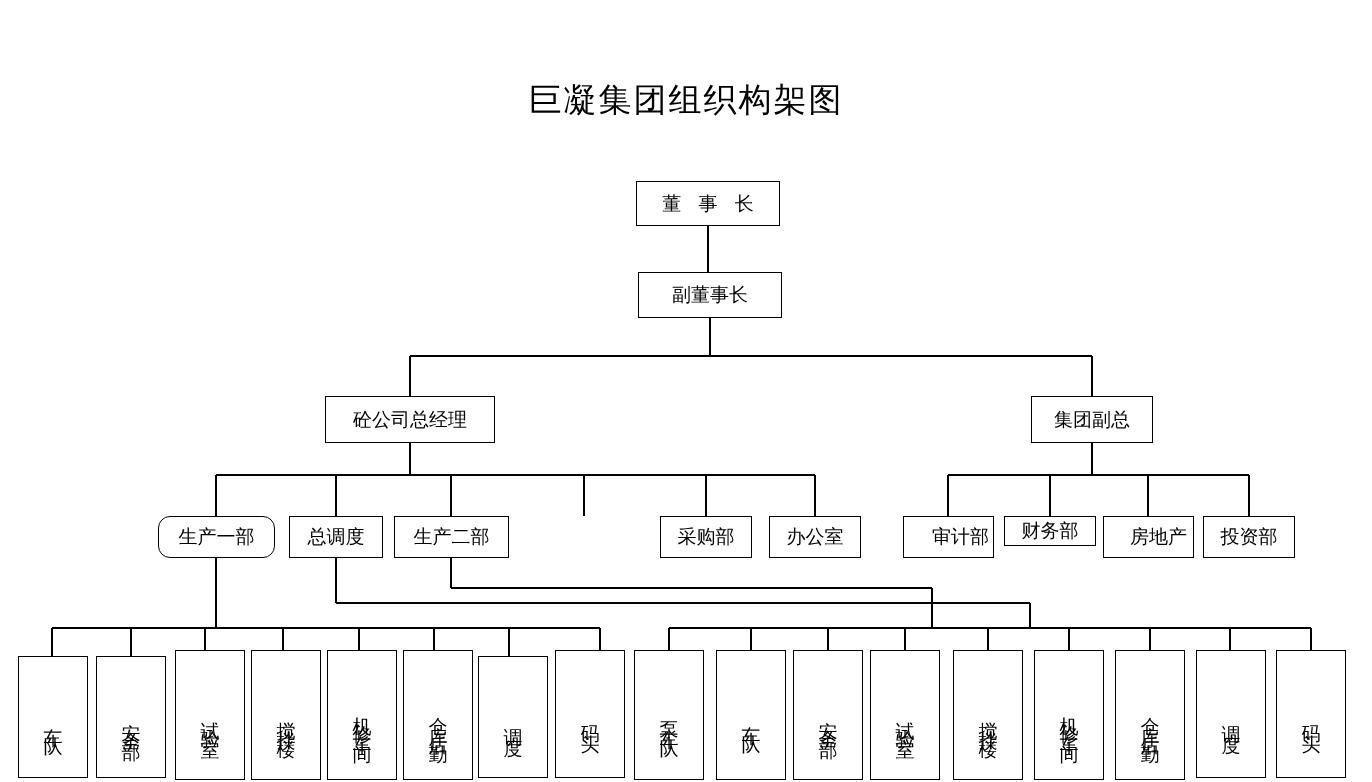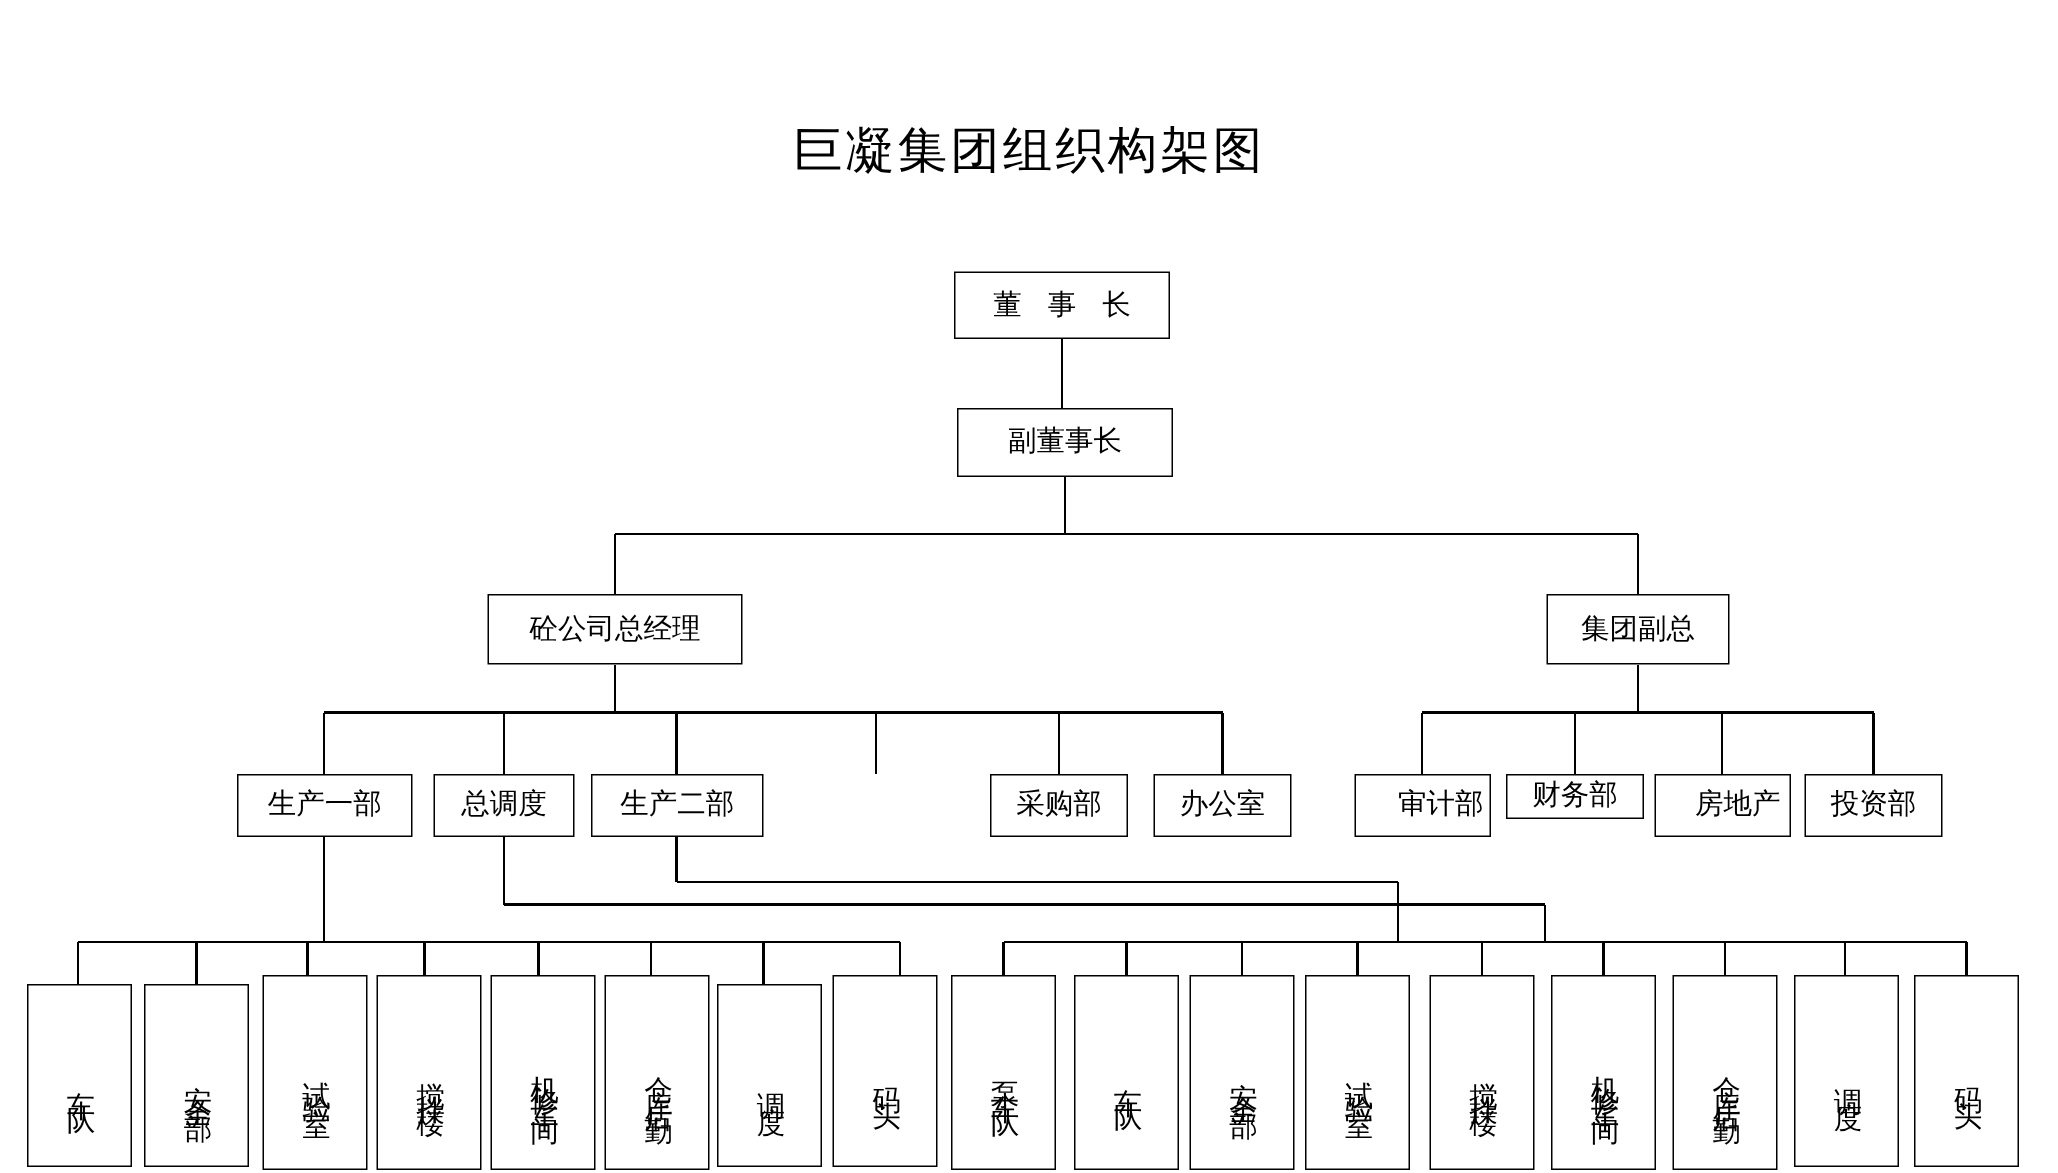--- a/index.html
+++ b/index.html
@@ -139,21 +139,21 @@
     </g>
   </svg>
 
   <div class="node h spaced" style="left:636px; top:133px; width:144px; height:45px;">董 事 长</div>
 
   <div class="node h" style="left:638px; top:224px; width:144px; height:46px;">副董事长</div>
 
   <div class="node h" style="left:325px; top:348px; width:170px; height:47px;">砼公司总经理</div>
   <div class="node h" style="left:1031px; top:348px; width:122px; height:47px;">集团副总</div>
 
-  <div class="node h" style="left:158px; top:468px; width:117px; height:42px;">生产一部</div>
+  <div class="node h" style="left:158px; top:468px; width:117px; height:42px;border-radius:12px;">生产一部</div>
   <div class="node h" style="left:289px; top:468px; width:94px; height:42px;">总调度</div>
   <div class="node h" style="left:394px; top:468px; width:115px; height:42px;">生产二部</div>
   <div class="node h" style="left:660px; top:468px; width:92px; height:42px;">采购部</div>
   <div class="node h" style="left:769px; top:468px; width:92px; height:42px;">办公室</div>
 
   <div class="node h" style="left:903px; top:468px; width:91px; height:42px;padding-left:24px;">审计部</div>
   <div class="node h" style="left:1004px; top:468px; width:92px; height:30px;">财务部</div>
   <div class="node h" style="left:1103px; top:468px; width:91px; height:42px;padding-left:20px;">房地产</div>
   <div class="node h" style="left:1203px; top:468px; width:92px; height:42px;">投资部</div>
 

